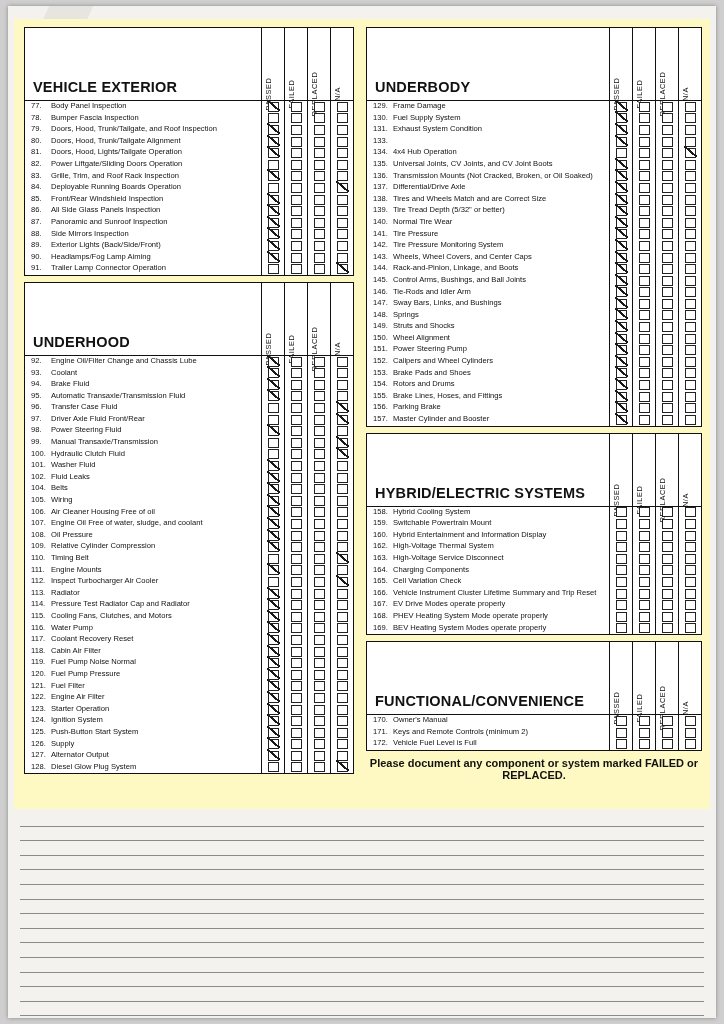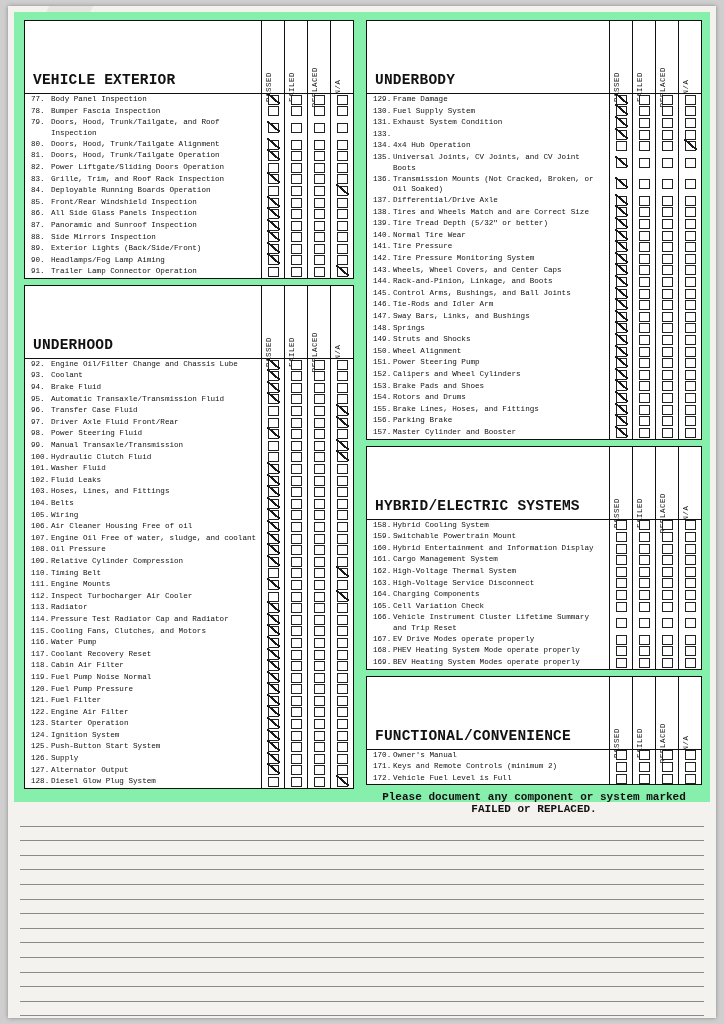--- a/index.html
+++ b/index.html
@@ -8,23 +8,22 @@
     background:#cfcfcf;
     font-family:"Liberation Sans", sans-serif;
     overflow:hidden;
   }
   .page{
     position:absolute;left:8px;top:6px;width:708px;height:1012px;
     background:#f3f2ee;
     box-shadow:0 0 4px rgba(0,0,0,.35);
   }
   .sheet{
-    position:absolute;left:6px;top:6px;width:696px;height:790px;
-    background:#86efac;
-    font-family:Liberation Mono, monospace;
+    position:absolute;left:6px;top:13px;width:696px;height:790px;
+    background:#fef9c3;
   }
   .col{position:absolute;top:8px;}
   .colL{left:10px;width:330px;}
   .colR{left:352px;width:336px;}
 
   .block{border:1.6px solid #111;background:#fff;margin-bottom:6px;position:relative;}
   .block .hdr{
     display:flex;align-items:stretch;border-bottom:1.4px solid #111;
   }
   .hdr .title{
@@ -185,21 +184,21 @@
                   <div class="cb"></div>
                 </div>
                 <div class="c">
                   <div class="cb"></div>
                 </div>
               </div>
             </div>
             <div class="row">
               <div class="lbl">
                 <div class="num">81.</div>
-                <div class="txt">Doors, Hood, Trunk/Tailgate Operation</div>
+                <div class="txt">Doors, Hood, Lights/Tailgate Operation</div>
               </div>
               <div class="boxes">
                 <div class="c">
                   <div class="cb chk"></div>
                 </div>
                 <div class="c">
                   <div class="cb"></div>
                 </div>
                 <div class="c">
                   <div class="cb"></div>
@@ -627,40 +626,20 @@
                 </div>
                 <div class="c">
                   <div class="cb"></div>
                 </div>
               </div>
             </div>
             <div class="row">
               <div class="lbl">
                 <div class="num">102.</div>
                 <div class="txt">Fluid Leaks</div>
-              </div>
-              <div class="boxes">
-                <div class="c">
-                  <div class="cb chk"></div>
-                </div>
-                <div class="c">
-                  <div class="cb"></div>
-                </div>
-                <div class="c">
-                  <div class="cb"></div>
-                </div>
-                <div class="c">
-                  <div class="cb"></div>
-                </div>
-              </div>
-            </div>
-            <div class="row">
-              <div class="lbl">
-                <div class="num">103.</div>
-                <div class="txt">Hoses, Lines, and Fittings</div>
               </div>
               <div class="boxes">
                 <div class="c">
                   <div class="cb chk"></div>
                 </div>
                 <div class="c">
                   <div class="cb"></div>
                 </div>
                 <div class="c">
                   <div class="cb"></div>
@@ -1810,40 +1789,20 @@
                 </div>
                 <div class="c">
                   <div class="cb"></div>
                 </div>
               </div>
             </div>
             <div class="row">
               <div class="lbl">
                 <div class="num">160.</div>
                 <div class="txt">Hybrid Entertainment and Information Display</div>
-              </div>
-              <div class="boxes">
-                <div class="c">
-                  <div class="cb"></div>
-                </div>
-                <div class="c">
-                  <div class="cb"></div>
-                </div>
-                <div class="c">
-                  <div class="cb"></div>
-                </div>
-                <div class="c">
-                  <div class="cb"></div>
-                </div>
-              </div>
-            </div>
-            <div class="row">
-              <div class="lbl">
-                <div class="num">161.</div>
-                <div class="txt">Cargo Management System</div>
               </div>
               <div class="boxes">
                 <div class="c">
                   <div class="cb"></div>
                 </div>
                 <div class="c">
                   <div class="cb"></div>
                 </div>
                 <div class="c">
                   <div class="cb"></div>

